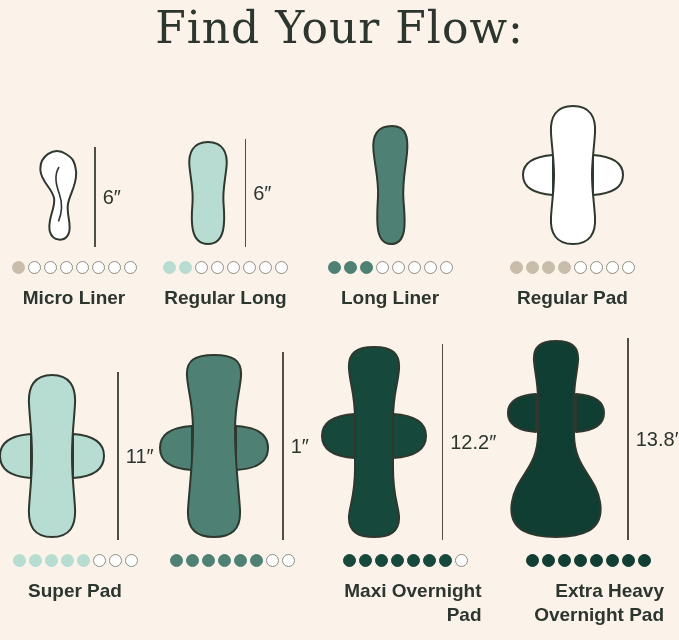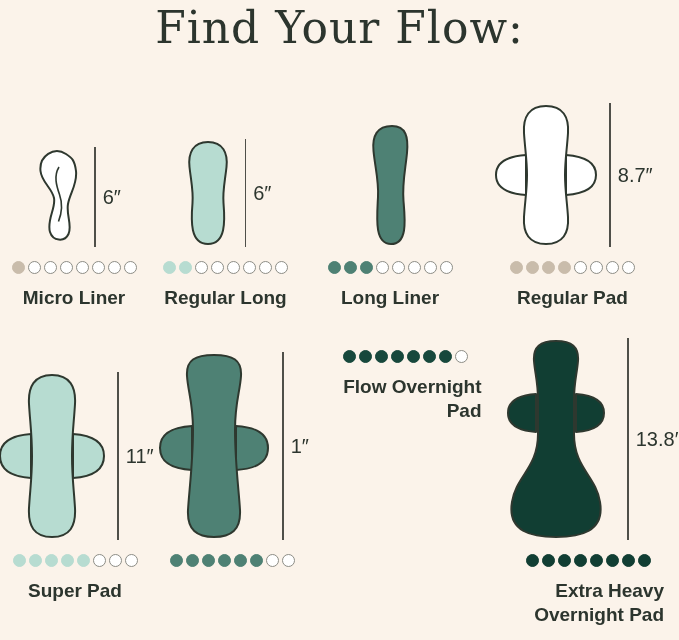--- a/index.html
+++ b/index.html
@@ -106,24 +106,20 @@
     <div class="label">Long Liner</div>
   </div>
 
   <div class="cell" style="left:480px;top:95px;width:185px">
     <div class="figure-area" style="height:152px">
       <svg class="fig" width="108" height="144" viewBox="0 0 108 144">
         <path d="M 34 52 C 20 53 4 57 4 72 C 4 87 20 91 34 92 Z" fill="#ffffff"></path>
         <path d="M 74 52 C 88 53 104 57 104 72 C 104 87 88 91 74 92 Z" fill="#ffffff"></path>
         <path d="M 54 3 C 37 3 31 14 32 30 C 33 46 35 57 35 72 C 35 87 33 98 32 114 C 31 130 37 141 54 141 C 71 141 77 130 76 114 C 75 98 73 87 73 72 C 73 57 75 46 76 30 C 77 14 71 3 54 3 Z" fill="#ffffff"></path>
       </svg>
-      <div class="measure" style="height:144px">
-        <div class="measure-line"></div>
-        <div class="measure-text">8.7″</div>
-      </div>
     </div>
     <div class="dots">
         <span class="dot" style="background: rgb(201, 188, 171); border-color: rgb(201, 188, 171);"></span>
         <span class="dot" style="background: rgb(201, 188, 171); border-color: rgb(201, 188, 171);"></span>
         <span class="dot" style="background: rgb(201, 188, 171); border-color: rgb(201, 188, 171);"></span>
         <span class="dot" style="background: rgb(201, 188, 171); border-color: rgb(201, 188, 171);"></span>
         <span class="dot"></span>
         <span class="dot"></span>
         <span class="dot"></span>
         <span class="dot"></span>
@@ -174,31 +170,42 @@
         <span class="dot" style="background: rgb(78, 129, 116); border-color: rgb(78, 129, 116);"></span>
         <span class="dot" style="background: rgb(78, 129, 116); border-color: rgb(78, 129, 116);"></span>
         <span class="dot" style="background: rgb(78, 129, 116); border-color: rgb(78, 129, 116);"></span>
         <span class="dot" style="background: rgb(78, 129, 116); border-color: rgb(78, 129, 116);"></span>
         <span class="dot"></span>
         <span class="dot"></span>
       </div>
   </div>
 
   <div class="cell" style="left:318px;top:336px;width:175px">
-    <div class="dots">
-        <span class="dot" style="background: rgb(23, 72, 60); border-color: rgb(23, 72, 60);"></span>
-        <span class="dot" style="background: rgb(23, 72, 60); border-color: rgb(23, 72, 60);"></span>
-        <span class="dot" style="background: rgb(23, 72, 60); border-color: rgb(23, 72, 60);"></span>
-        <span class="dot" style="background: rgb(23, 72, 60); border-color: rgb(23, 72, 60);"></span>
-        <span class="dot" style="background: rgb(23, 72, 60); border-color: rgb(23, 72, 60);"></span>
-        <span class="dot" style="background: rgb(23, 72, 60); border-color: rgb(23, 72, 60);"></span>
-        <span class="dot" style="background: rgb(23, 72, 60); border-color: rgb(23, 72, 60);"></span>
-        <span class="dot"></span>
-      </div>
-    <div class="label">Flow Overnight Pad</div>
+    <div class="figure-area" style="height:204px">
+      <svg class="fig" width="118" height="196" viewBox="0 0 118 196">
+        <path d="M 40 70 C 24 71 7 75 7 92 C 7 109 24 113 40 114 Z" fill="#17483c"></path>
+        <path d="M 78 70 C 94 71 111 75 111 92 C 111 109 94 113 78 114 Z" fill="#17483c"></path>
+        <path d="M 59 3 C 41 3 33 9 34 25 C 35 41 40 49 40 76 L 40 124 C 40 152 35 160 34 172 C 33 189 45 193 59 193 C 73 193 85 189 84 172 C 83 160 78 152 78 124 L 78 76 C 78 49 83 41 84 25 C 85 9 77 3 59 3 Z" fill="#17483c"></path>
+      </svg>
+      <div class="measure" style="height:196px">
+        <div class="measure-line"></div>
+        <div class="measure-text">12.2″</div>
+      </div>
+    </div>
+    <div class="dots">
+        <span class="dot" style="background: rgb(23, 72, 60); border-color: rgb(23, 72, 60);"></span>
+        <span class="dot" style="background: rgb(23, 72, 60); border-color: rgb(23, 72, 60);"></span>
+        <span class="dot" style="background: rgb(23, 72, 60); border-color: rgb(23, 72, 60);"></span>
+        <span class="dot" style="background: rgb(23, 72, 60); border-color: rgb(23, 72, 60);"></span>
+        <span class="dot" style="background: rgb(23, 72, 60); border-color: rgb(23, 72, 60);"></span>
+        <span class="dot" style="background: rgb(23, 72, 60); border-color: rgb(23, 72, 60);"></span>
+        <span class="dot" style="background: rgb(23, 72, 60); border-color: rgb(23, 72, 60);"></span>
+        <span class="dot"></span>
+      </div>
+    <div class="label">Maxi Overnight Pad</div>
   </div>
 
   <div class="cell" style="left:498px;top:336px;width:180px">
     <div class="figure-area" style="height:204px">
       <svg class="fig" width="124" height="202" viewBox="0 0 124 202">
         <path d="M 42 56 C 28 57 14 61 14 75 C 14 89 28 93 42 94 Z" fill="#113e33"></path>
         <path d="M 82 56 C 96 57 110 61 110 75 C 110 89 96 93 82 94 Z" fill="#113e33"></path>
         <path d="M 62 3 C 46 3 39 9 40 23 C 41 36 44 44 44 62 L 44 96 C 44 130 22 138 18 164 C 13 194 38 199 62 199 C 86 199 111 194 106 164 C 102 138 80 130 80 96 L 80 62 C 80 44 83 36 84 23 C 85 9 78 3 62 3 Z" fill="#113e33"></path>
       </svg>
       <div class="measure" style="height:202px">

